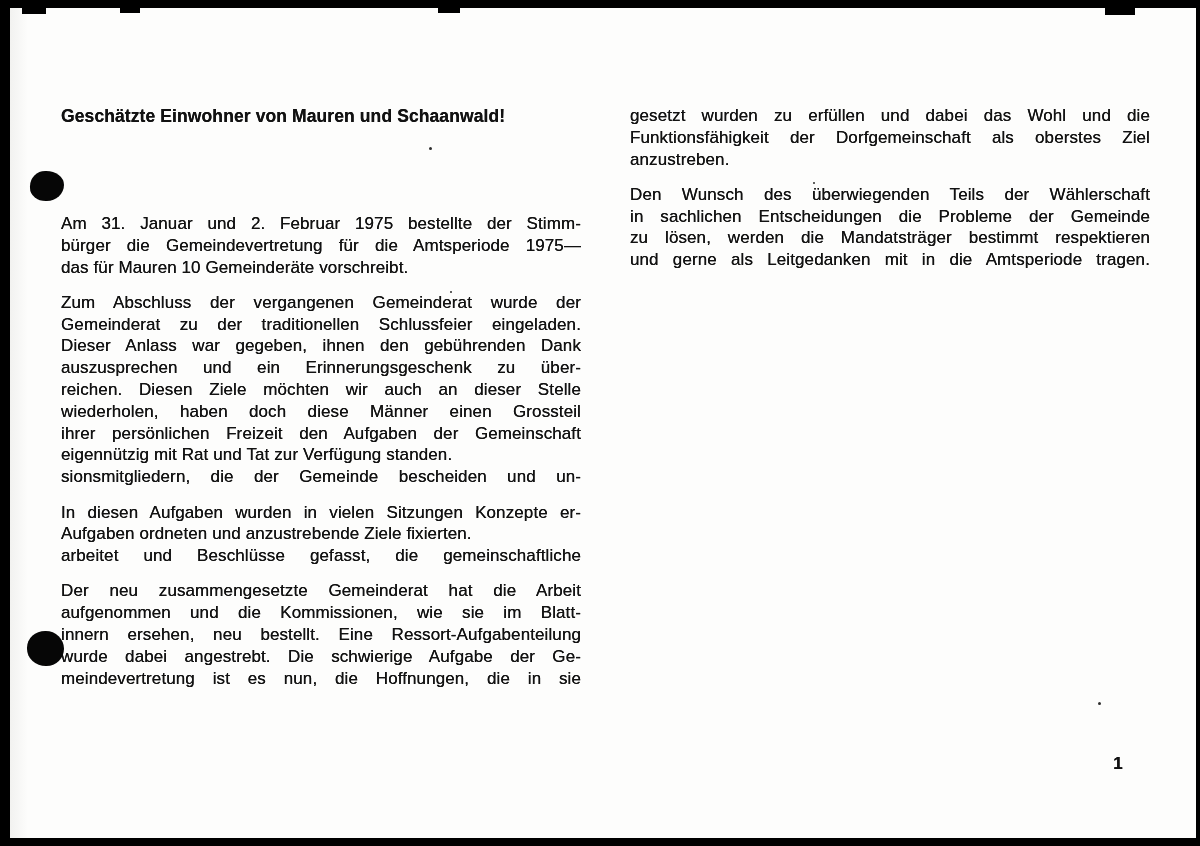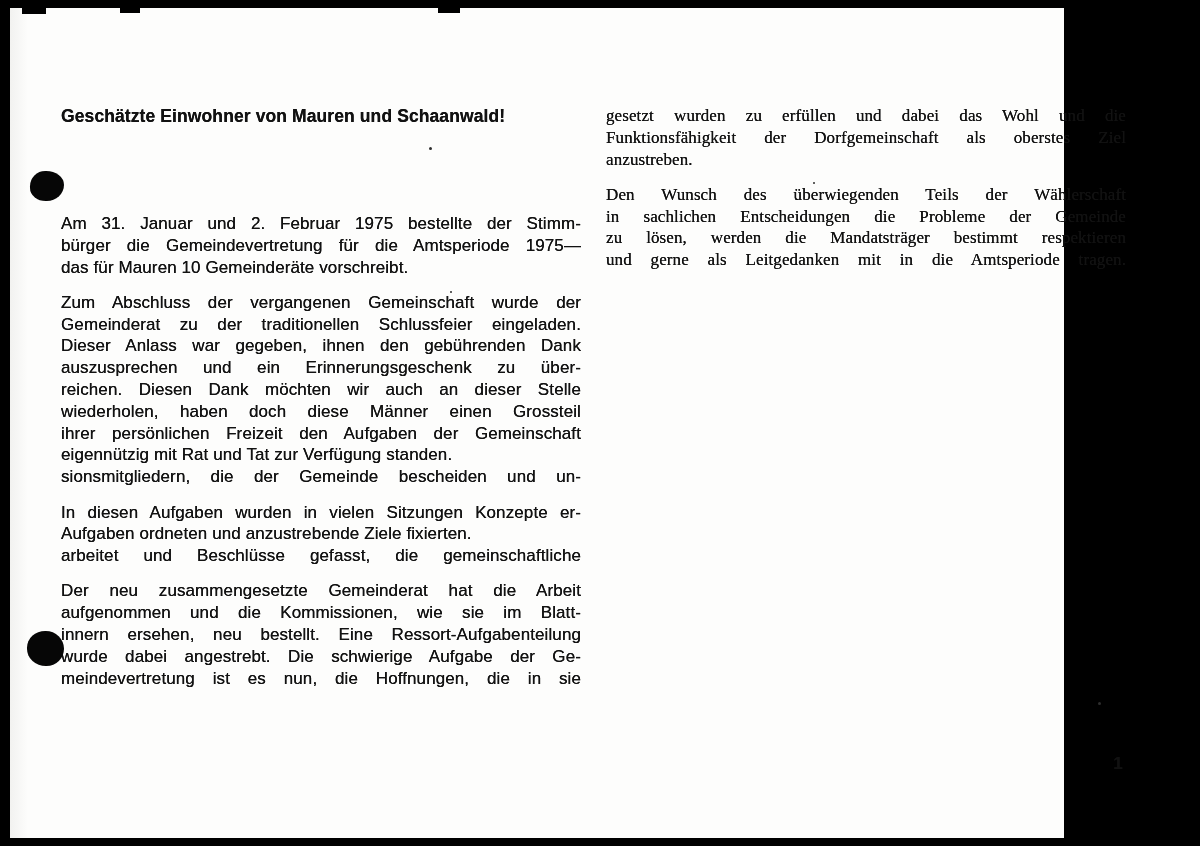--- a/index.html
+++ b/index.html
@@ -5,36 +5,36 @@
   * { margin: 0; padding: 0; box-sizing: border-box; }
   html, body { width: 1200px; height: 846px; overflow: hidden; }
   body {
     position: relative;
     background: #000000;
     font-family: "Liberation Sans", sans-serif;
   }
   .page {
     position: absolute;
     left: 10px; top: 8px;
-    width: 1054px; height: 830px;
+    width: 1186px; height: 830px;
     background: #fdfdfc;
     background-image: linear-gradient(90deg, #f2f2f0 0px, #fdfdfc 18px);
   }
   .column {
     position: absolute;
     top: 97px;
     width: 520px;
     color: #121212;
     font-size: 17px;
     line-height: 21.8px;
     letter-spacing: 0.1px;
     text-shadow: 0 0 0.4px #121212;
   }
   .column-left  { left: 51px; }
-  .column-right { left: 596px; font-family: Liberation Serif, serif; }
+  .column-right { left: 620px; }
   .heading {
     font-size: 17.5px;
     font-weight: bold;
     line-height: 22px;
     margin-bottom: 86px;
     letter-spacing: 0.1px;
   }
   .paragraph { margin-bottom: 13.5px; }
   .line { text-align: justify; text-align-last: justify; }
   .line-last { text-align-last: left; }
@@ -74,25 +74,25 @@
 
   <div class="column column-left">
     <h1 class="heading">Geschätzte Einwohner von Mauren und Schaanwald!</h1>
     <div>
         <div class="paragraph">
           <div class="line">Am 31. Januar und 2. Februar 1975 bestellte der Stimm-</div>
           <div class="line">bürger die Gemeindevertretung für die Amtsperiode 1975—</div>
           <div class="line line-last">das für Mauren 10 Gemeinderäte vorschreibt.</div>
         </div>
         <div class="paragraph">
-          <div class="line">Zum Abschluss der vergangenen Gemeinschaft wurde der</div>
+          <div class="line">Zum Abschluss der vergangenen Gemeinderat wurde der</div>
           <div class="line">Gemeinderat zu der traditionellen Schlussfeier eingeladen.</div>
           <div class="line">Dieser Anlass war gegeben, ihnen den gebührenden Dank</div>
           <div class="line">auszusprechen und ein Erinnerungsgeschenk zu über-</div>
-          <div class="line">reichen. Diesen Dank möchten wir auch an dieser Stelle</div>
+          <div class="line">reichen. Diesen Ziele möchten wir auch an dieser Stelle</div>
           <div class="line">wiederholen, haben doch diese Männer einen Grossteil</div>
           <div class="line">ihrer persönlichen Freizeit den Aufgaben der Gemeinschaft</div>
           <div class="line line-last">eigennützig mit Rat und Tat zur Verfügung standen.</div>
           <div class="line">sionsmitgliedern, die der Gemeinde bescheiden und un-</div>
         </div>
         <div class="paragraph">
           <div class="line">In diesen Aufgaben wurden in vielen Sitzungen Konzepte er-</div>
           <div class="line line-last">Aufgaben ordneten und anzustrebende Ziele fixierten.</div>
           <div class="line">arbeitet und Beschlüsse gefasst, die gemeinschaftliche</div>
         </div>

